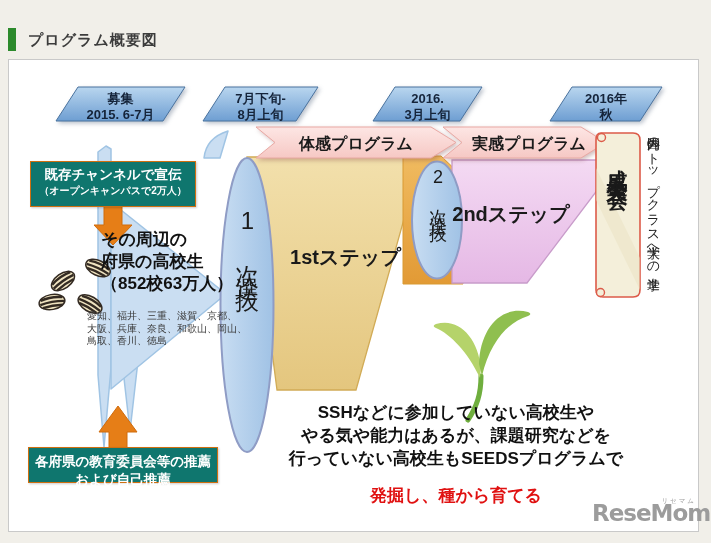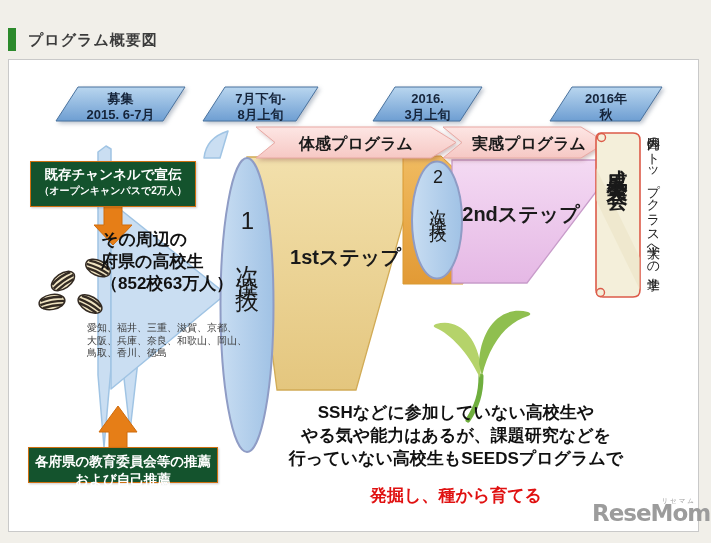--- a/index.html
+++ b/index.html
@@ -14,22 +14,22 @@
   .center { text-align:center; }
   .milestone { font-size:13px; font-weight:bold; line-height:16px; padding-top:3px; color:#15243a; }
   .chevron-lbl { font-size:16px; font-weight:bold; color:#1a1a1a; }
   .step-lbl { font-size:20px; font-weight:bold; color:#1a1a1a; }
   .vtext { writing-mode:vertical-rl; text-orientation:upright; color:#1a1a1a; }
   .sel1 { left:233px; top:207px; width:30px; font-size:24px; letter-spacing:12px; }
   .sel2 { left:426px; top:167px; width:24px; font-size:18px; letter-spacing:8px; }
   .scroll-txt { left:603px; top:153px; width:28px; font-size:21px; letter-spacing:5px; font-weight:bold; }
   .caption-txt { left:646px; top:127px; width:16px; font-size:13px; letter-spacing:0.5px; color:#222; }
   .target-txt { left:101px; top:229px; width:175px; font-size:17px; font-weight:bold; line-height:22px; }
-  .prefs-txt { left:87px; top:322px; width:180px; font-size:10px; line-height:12.5px; color:#3a3a3a; }
-  .obox { position:absolute; background:#14532d; border:1px solid #cf6f10; color:#fff; text-align:center; box-shadow:1px 1px 2px rgba(0,0,0,.2); }
+  .prefs-txt { left:87px; top:310px; width:180px; font-size:10px; line-height:12.5px; color:#3a3a3a; }
+  .obox { position:absolute; background:#0f766e; border:1px solid #cf6f10; color:#fff; text-align:center; box-shadow:1px 1px 2px rgba(0,0,0,.2); }
   .obox1 { left:30px; top:161px; width:166px; height:46px; padding-top:4px; }
   .obox2 { left:28px; top:447px; width:190px; height:36px; padding-top:5px; }
   .obox .l1 { font-size:13.5px; font-weight:bold; line-height:18px; }
   .obox .l2 { font-size:10px; line-height:14px; font-weight:bold; }
   .obox2 .l2 { font-size:13.5px; line-height:18px; }
   .note { left:272px; top:401px; width:368px; }
   .note .nline { font-size:17px; font-weight:bold; line-height:23px; color:#111; text-align:center; }
   .note .nhl { font-size:17px; font-weight:bold; line-height:23px; color:#e01111; text-align:center; margin-top:14px; }
   .logo { position:absolute; left:592px; top:500px; width:110px; height:32px; text-align:right; }
   .logo .main { font-family:"DejaVu Sans",sans-serif; font-size:23px; font-weight:bold; color:#9c9c9c; letter-spacing:-1px; }
@@ -161,21 +161,21 @@
   </div>
   <div class="lbl milestone center" style="left:550px;top:88px;width:112px;">
     <span style="display:block">2016年</span>
     <span style="display:block">秋</span>
   </div>
 
   <div class="lbl chevron-lbl center" style="left:272px;top:134px;width:168px;">体感プログラム</div>
   <div class="lbl chevron-lbl center" style="left:456px;top:134px;width:146px;">実感プログラム</div>
 
   <div class="lbl step-lbl center" style="left:283px;top:244px;width:125px;">1stステップ</div>
-  <div class="lbl step-lbl center" style="left:457px;top:201px;width:128px;">2ndステップ</div>
+  <div class="lbl step-lbl center" style="left:447px;top:201px;width:128px;">2ndステップ</div>
 
   <div class="lbl vtext sel1">1次選抜</div>
   <div class="lbl vtext sel2">2次選抜</div>
   <div class="lbl vtext scroll-txt">成果発表会</div>
   <div class="lbl vtext caption-txt">国内外のトップクラス大学への進学</div>
 
   <div class="obox obox1">
     <div class="l1">既存チャンネルで宣伝</div>
     <div class="l2">（オープンキャンパスで2万人）</div>
   </div>

